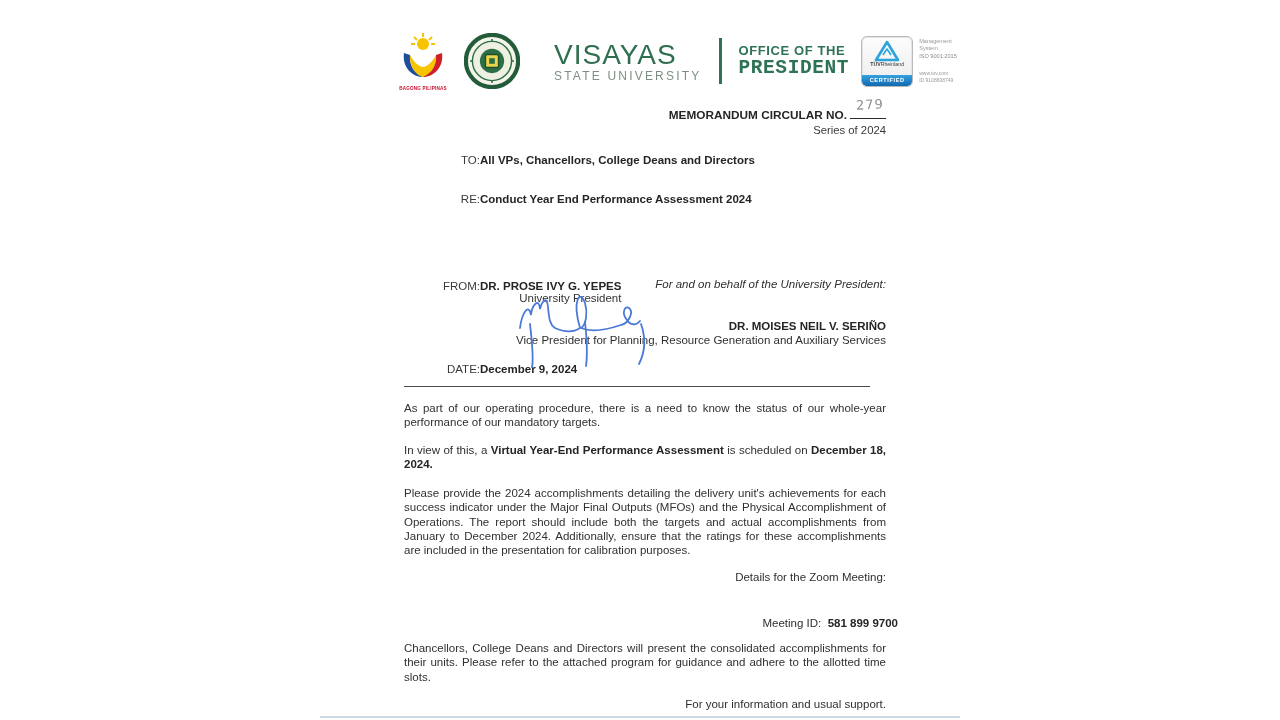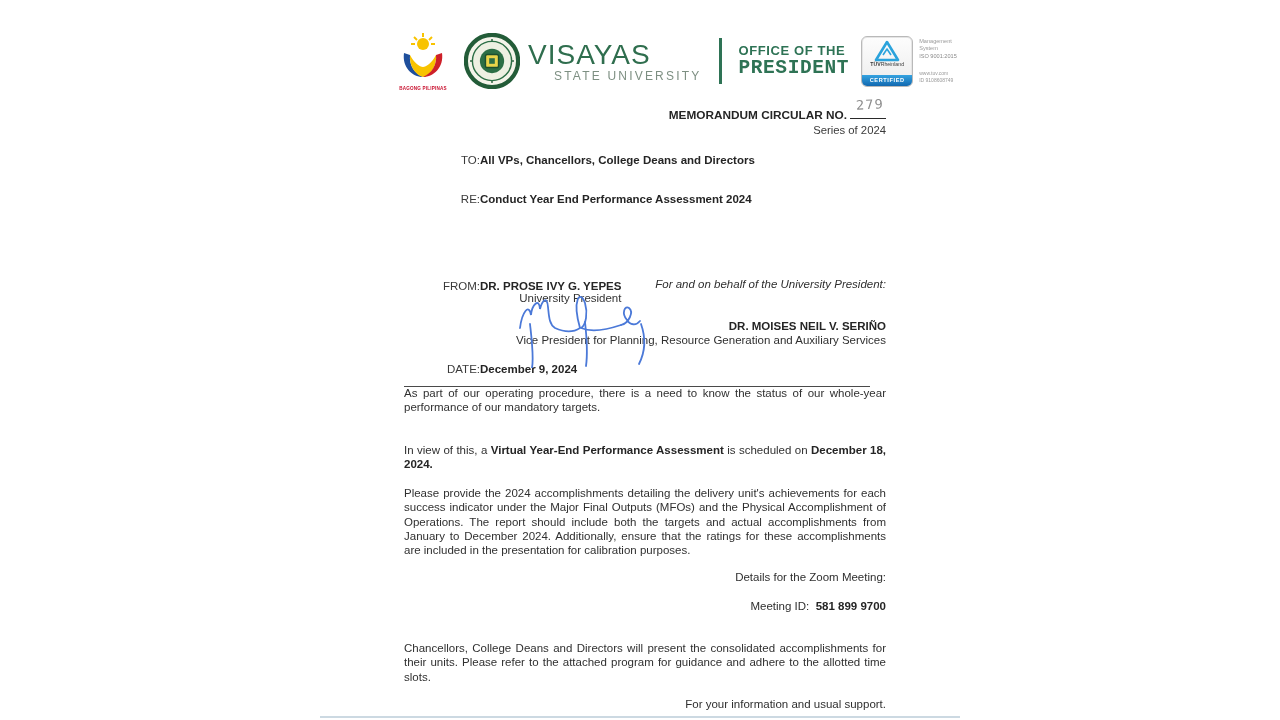--- a/index.html
+++ b/index.html
@@ -8,21 +8,21 @@
   .canvas { position:relative; width:1280px; height:720px; background:#fff; }
 
   
   .letterhead { position:absolute; left:396px; top:30px; width:500px; height:62px;
                 display:flex; align-items:center; }
   .bp-logo { position:relative; width:54px; height:60px; flex:0 0 auto; }
   .bp-caption { position:absolute; left:0; bottom:0; width:54px; text-align:center;
                 font-size:4.6px; font-weight:bold; color:#c8102e; letter-spacing:.2px; }
   .vsu-seal { width:56px; height:56px; margin-left:14px; flex:0 0 auto; }
   .wordmark { margin-left:8px; line-height:1; flex:0 0 auto; }
-  .wordmark .big { font-size:28px; letter-spacing:1px; color:#2f6e4e; font-weight:400; }
+  .wordmark .big { font-size:28px; letter-spacing:1px; color:#2f6e4e; font-weight:400;margin-left:26px; }
   .wordmark .sub { font-size:12px; letter-spacing:2.2px; color:#7d8f82; margin-top:1px;
                    padding-left:26px; }
   .lh-divider { width:3px; height:46px; background:#2e7355; margin-left:18px; flex:0 0 auto; }
   .office { margin-left:16px; line-height:1.05; flex:0 0 auto; }
   .office .l1 { font-size:13px; font-weight:bold; letter-spacing:.6px; color:#2e7355; }
   .office .l2 { font-size:19.5px; font-weight:bold; letter-spacing:.6px; color:#2e7355;font-family:Liberation Mono, monospace; }
   .tuv-wrap { display:flex; margin-left:12px; flex:0 0 auto; }
   .tuv-badge { width:52px; height:51px; border:1px solid #b9b9b9; border-radius:6px;
                background:linear-gradient(#fdfdfd,#ececec); position:relative; overflow:hidden;
                box-shadow:0 0 0 1px #e5e5e5 inset; }
@@ -178,31 +178,31 @@
       <div style="margin-top:2px;">Vice President for Planning, Resource Generation and Auxiliary Services</div>
     </div>
 
     <div class="abs frow" style="top:363px;">
       <span class="flabel">DATE:</span>
       <span class="fval bold">December 9, 2024</span>
     </div>
 
     <div class="rule" style="top:386px;"></div>
 
-    <div class="abs para" style="top:386px;">As part of our operating procedure, there is a need to know the status of our whole-year performance of our mandatory targets.</div>
+    <div class="abs para" style="top:401px;">As part of our operating procedure, there is a need to know the status of our whole-year performance of our mandatory targets.</div>
 
     <div class="abs para" style="top:443px;">
       <span>In view of this, a </span><span class="bold">Virtual Year-End Performance Assessment</span><span> is scheduled on </span><span class="bold">December 18, 2024.</span>
     </div>
 
     <div class="abs para" style="top:486px;">Please provide the 2024 accomplishments detailing the delivery unit's achievements for each success indicator under the Major Final Outputs (MFOs) and the Physical Accomplishment of Operations. The report should include both the targets and actual accomplishments from January to December 2024. Additionally, ensure that the ratings for these accomplishments are included in the presentation for calibration purposes.</div>
 
     <div class="abs" style="top:571px;">Details for the Zoom Meeting:</div>
 
-    <div class="abs zoom-block" style="top:599px;">
+    <div class="abs zoom-block" style="top:616px;margin-left:12px;">
       <div>
         <span>Meeting ID:</span>&nbsp;
         <span class="bold">581 899 9700</span>
       </div>
     </div>
 
     <div class="abs para" style="top:641px;">Chancellors, College Deans and Directors will present the consolidated accomplishments for their units. Please refer to the attached program for guidance and adhere to the allotted time slots.</div>
 
     <div class="abs" style="top:698px;">For your information and usual support.</div>
   </div>

